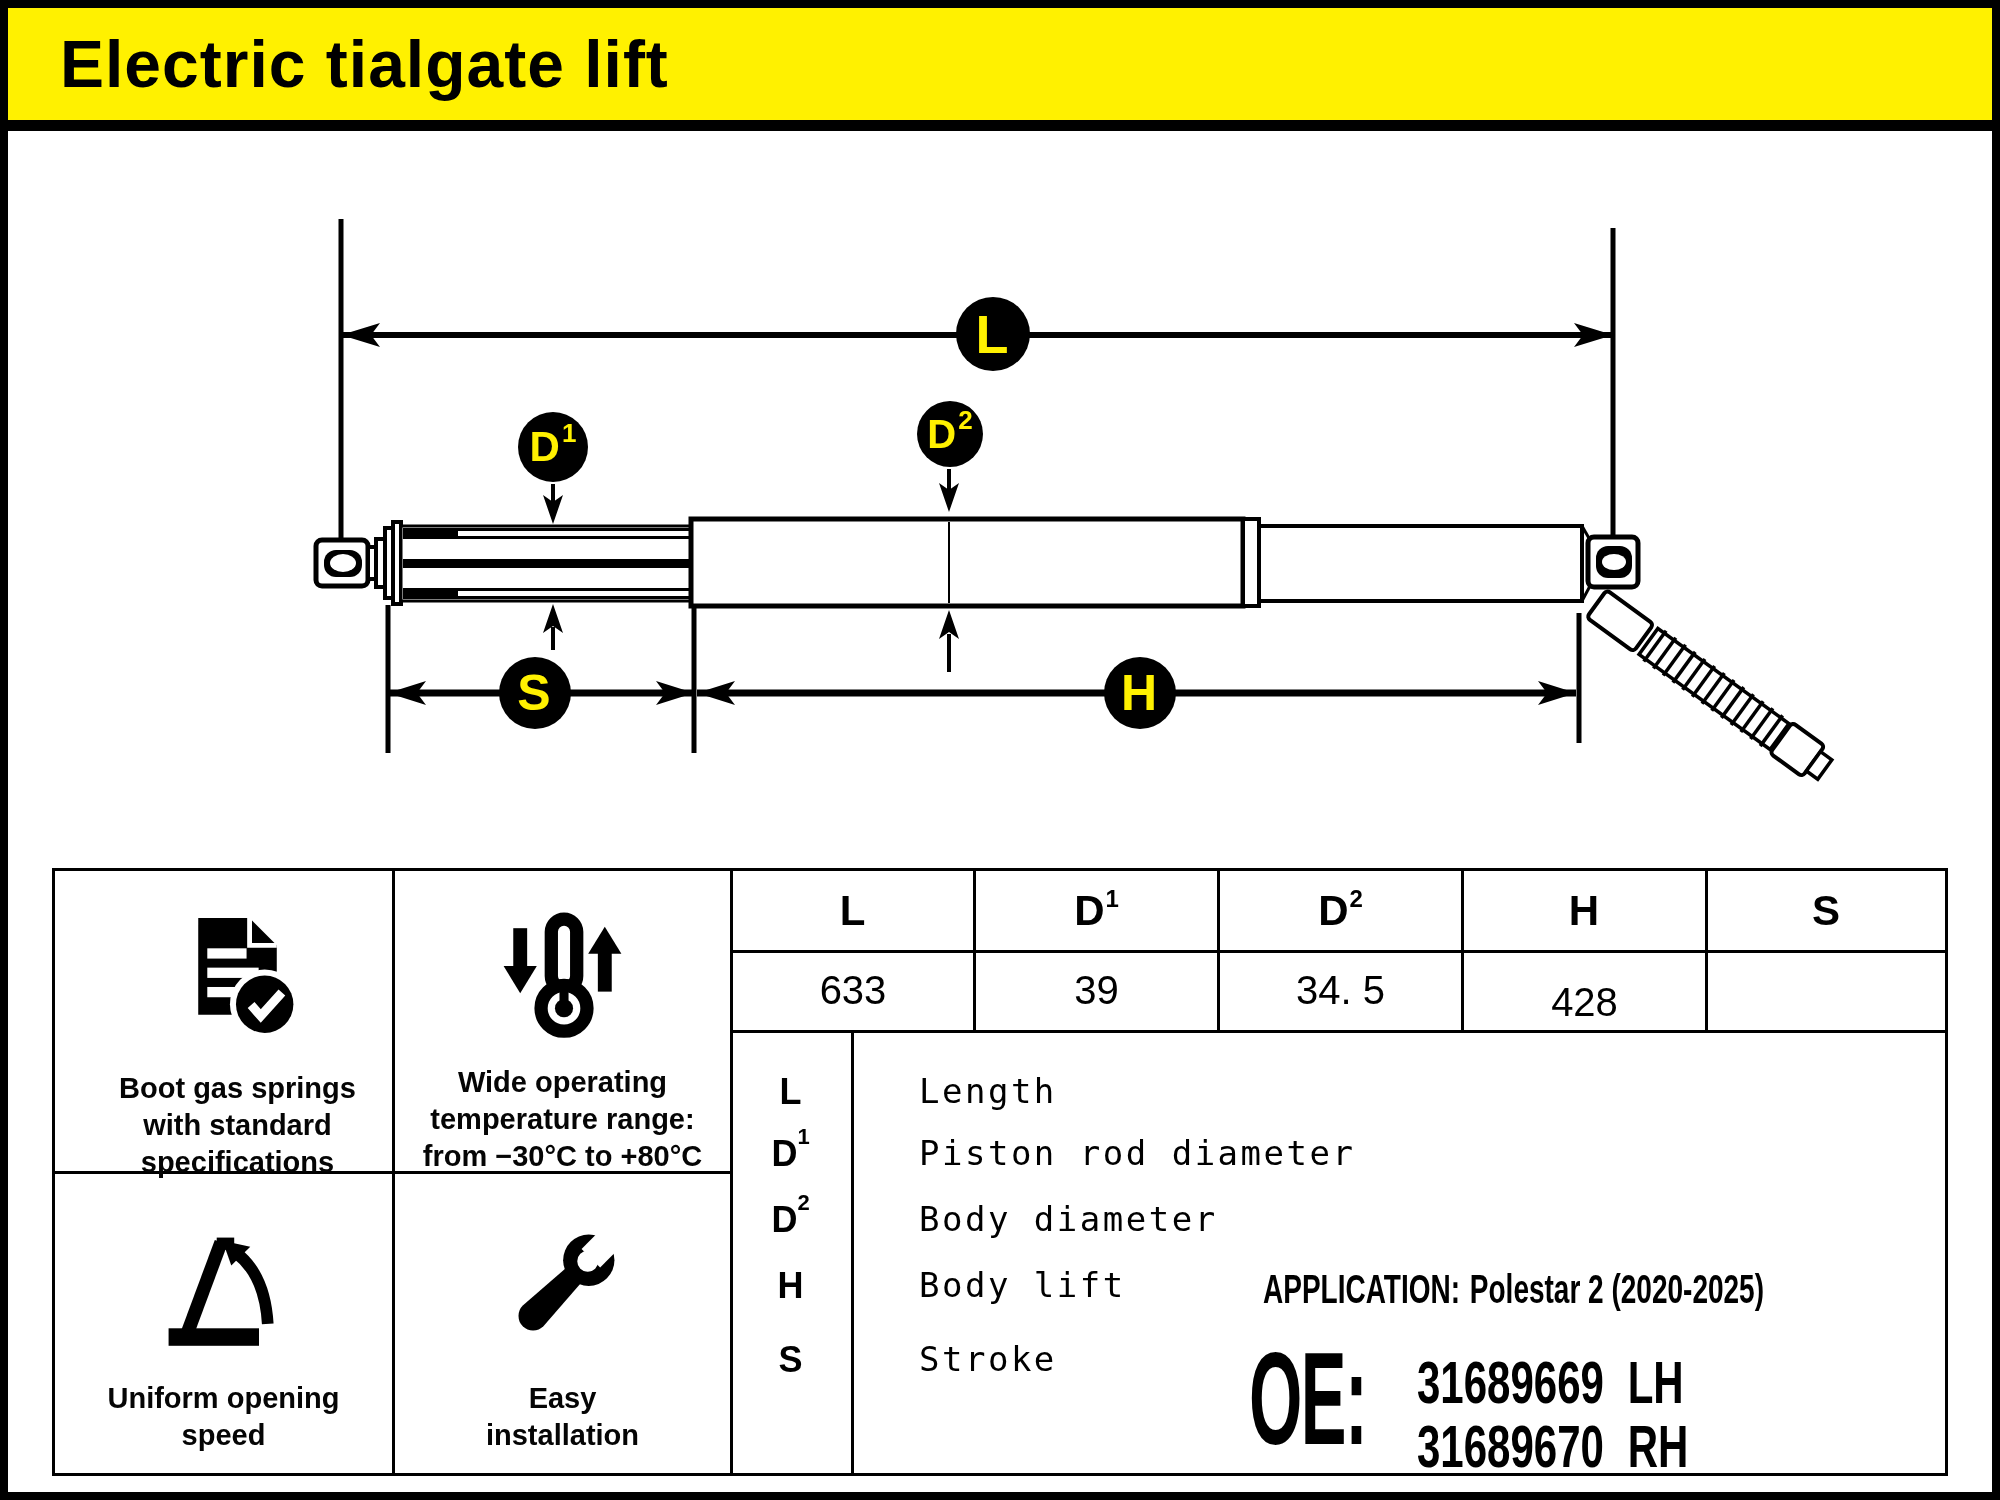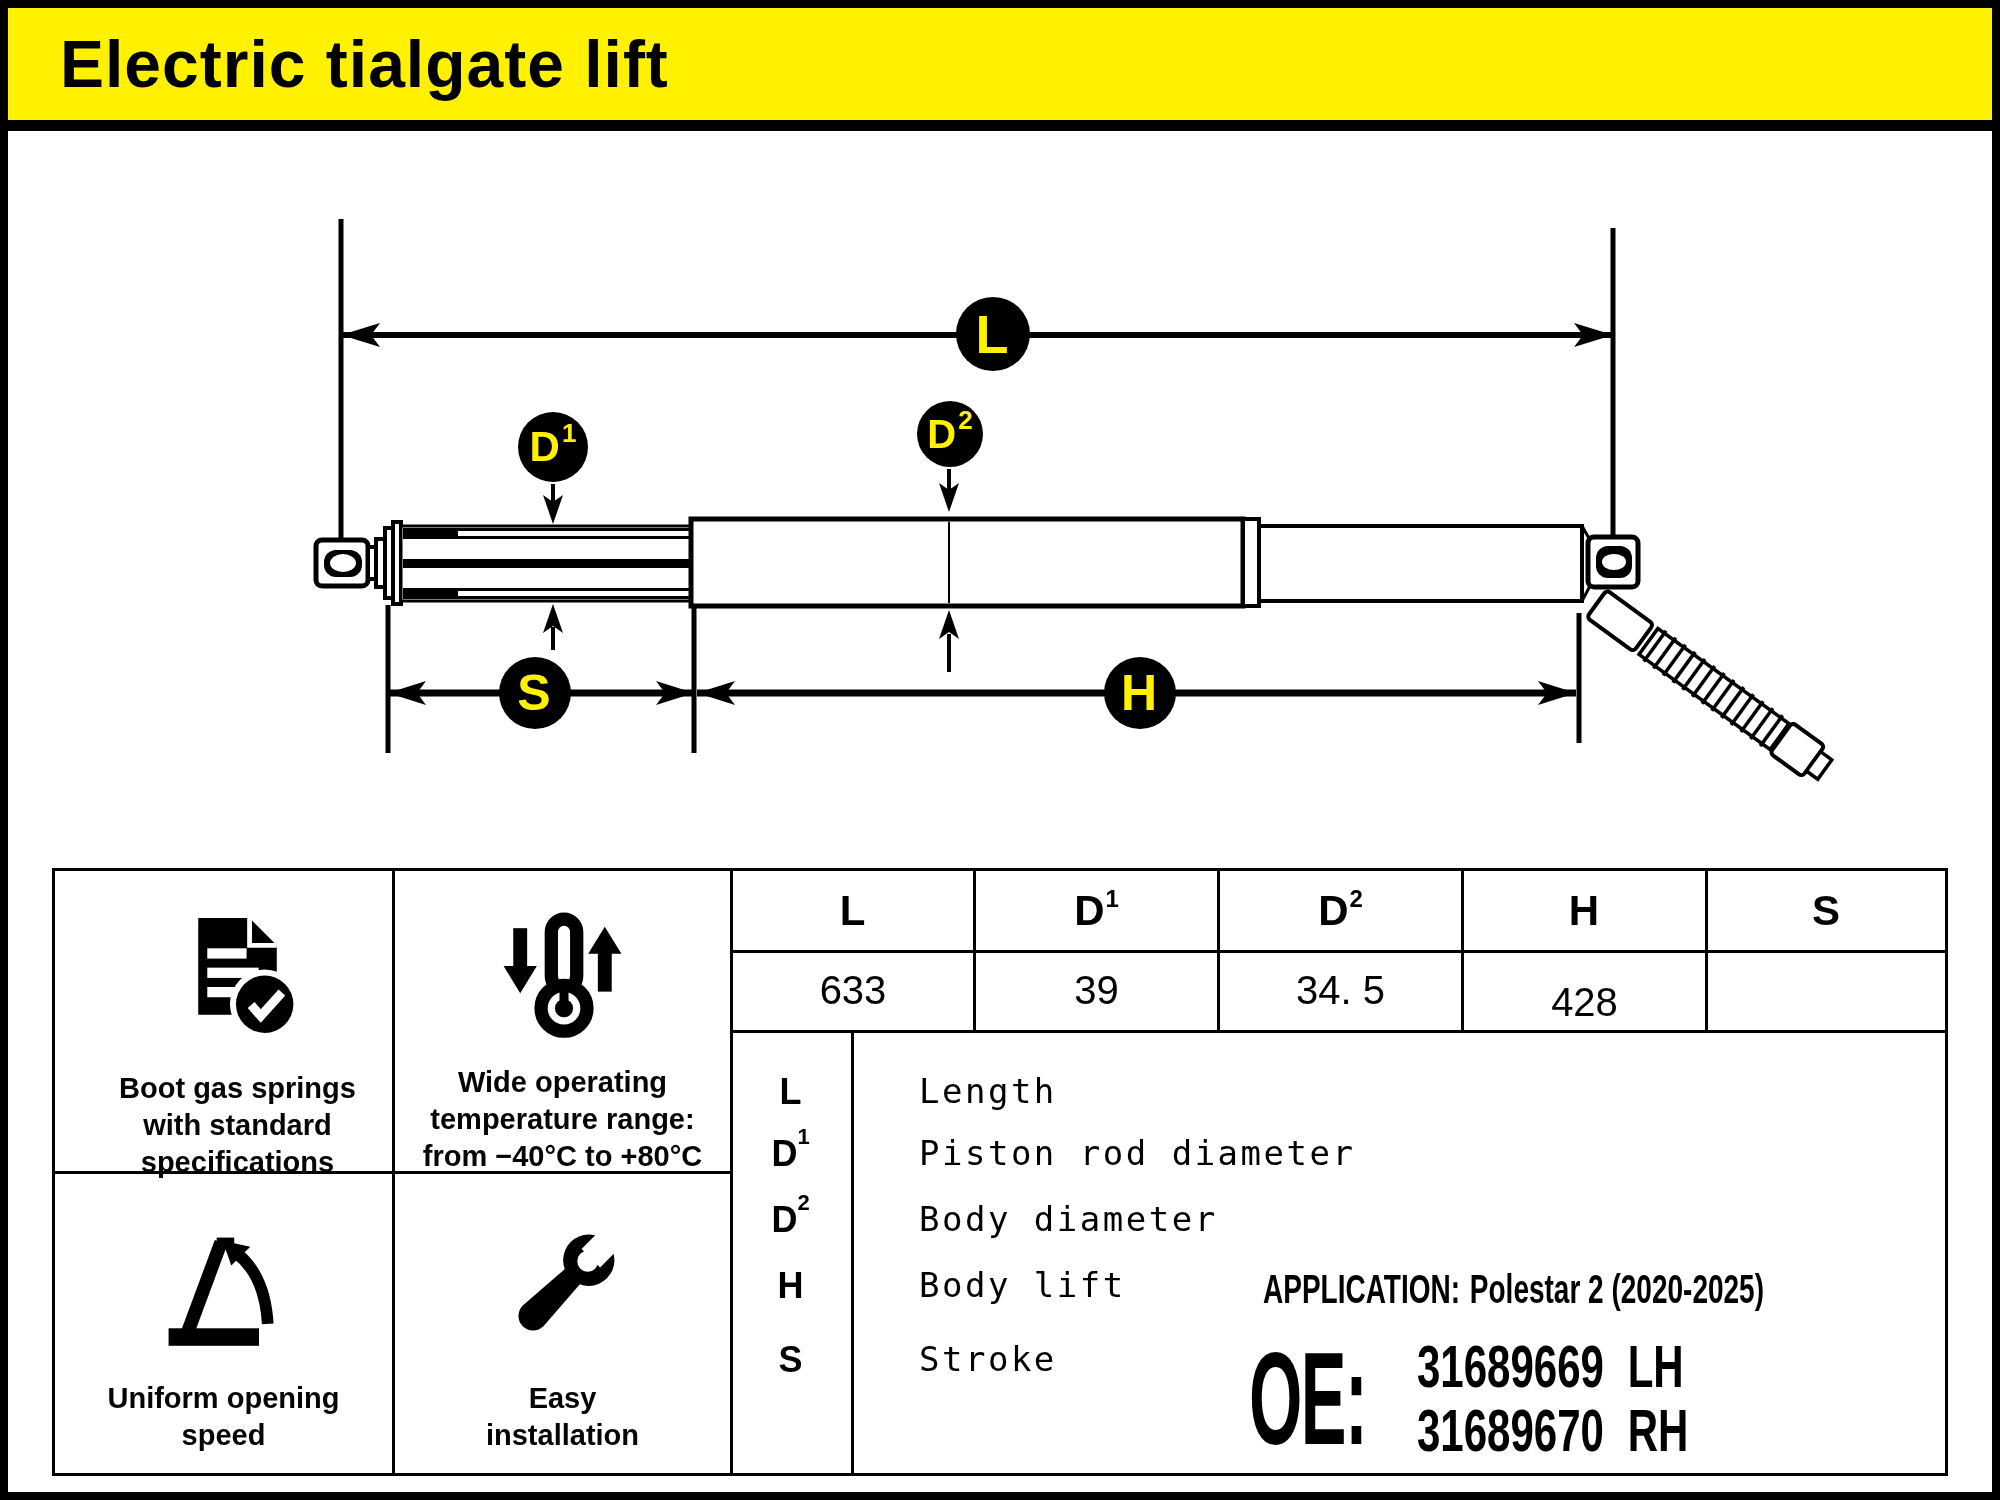--- a/index.html
+++ b/index.html
@@ -53,21 +53,21 @@
   .legend-desc{position:absolute;left:189px;font-family:"DejaVu Sans Mono","Liberation Mono",monospace;
                font-size:34px;letter-spacing:2.5px;font-weight:400;}
 
   .app-line{position:absolute;left:1208px;top:396px;white-space:nowrap;font-size:40px;font-weight:800;
             transform:scaleX(0.70);transform-origin:left center;letter-spacing:0px;}
   .app-line .app-value{margin-left:14px;}
 
   .oe-block{position:absolute;left:1194px;top:462px;display:flex;align-items:flex-start;}
   .oe-label{font-size:132px;font-weight:800;line-height:1.0;transform:scaleX(0.52);
             transform-origin:left top;letter-spacing:-3px;}
-  .oe-nums{margin-left:-58px;margin-top:4px;display:flex;flex-direction:column;gap:4px;}
+  .oe-nums{margin-left:-58px;margin-top:20px;display:flex;flex-direction:column;gap:4px;}
   .oe-row{font-size:60px;font-weight:800;line-height:1.0;transform:scaleX(0.70);
           transform-origin:left top;white-space:nowrap;}
   .oe-side{margin-left:34px;}
 </style>
 </head>
 <body>
 
 <div class="page">
 
   <div class="frame"></div>
@@ -232,21 +232,21 @@
           <line x1="38" y1="16" x2="38" y2="30" stroke="#000" stroke-width="4.6"></line>
           <polygon points="38,8.5 32.5,17.5 43.5,17.5" fill="#000"></polygon>
           <rect x="20.3" y="6" width="8.4" height="23" rx="4.2" fill="#fff" stroke="#000" stroke-width="4.4"></rect>
           <circle cx="24.5" cy="35.5" r="7.6" fill="#fff" stroke="#000" stroke-width="4.4"></circle>
           <circle cx="24.5" cy="35.5" r="3" fill="#000"></circle>
           <line x1="24.5" y1="29" x2="24.5" y2="34" stroke="#000" stroke-width="3"></line>
         </svg>
       </div>
       <div class="feature-caption">Wide operating
 temperature range:
-from −40°C to +80°C</div>
+from −30°C to +80°C</div>
     </div>
 
     <div class="feature-cell" id="cellC">
       <div class="icon-box">
         <svg width="140" height="140" viewBox="0 0 48 48">
           <rect x="5" y="38.5" width="31" height="6" fill="#000"></rect>
           <line x1="11.5" y1="40" x2="23" y2="9" stroke="#000" stroke-width="4.6"></line>
           <line x1="21.5" y1="9.5" x2="27.5" y2="9.5" stroke="#000" stroke-width="4.2"></line>
           <path d="M39 37 Q38 20 28 12.5" fill="none" stroke="#000" stroke-width="4"></path>
           <polygon points="23.5,8.5 33,10.5 26.5,17" fill="#000"></polygon>

